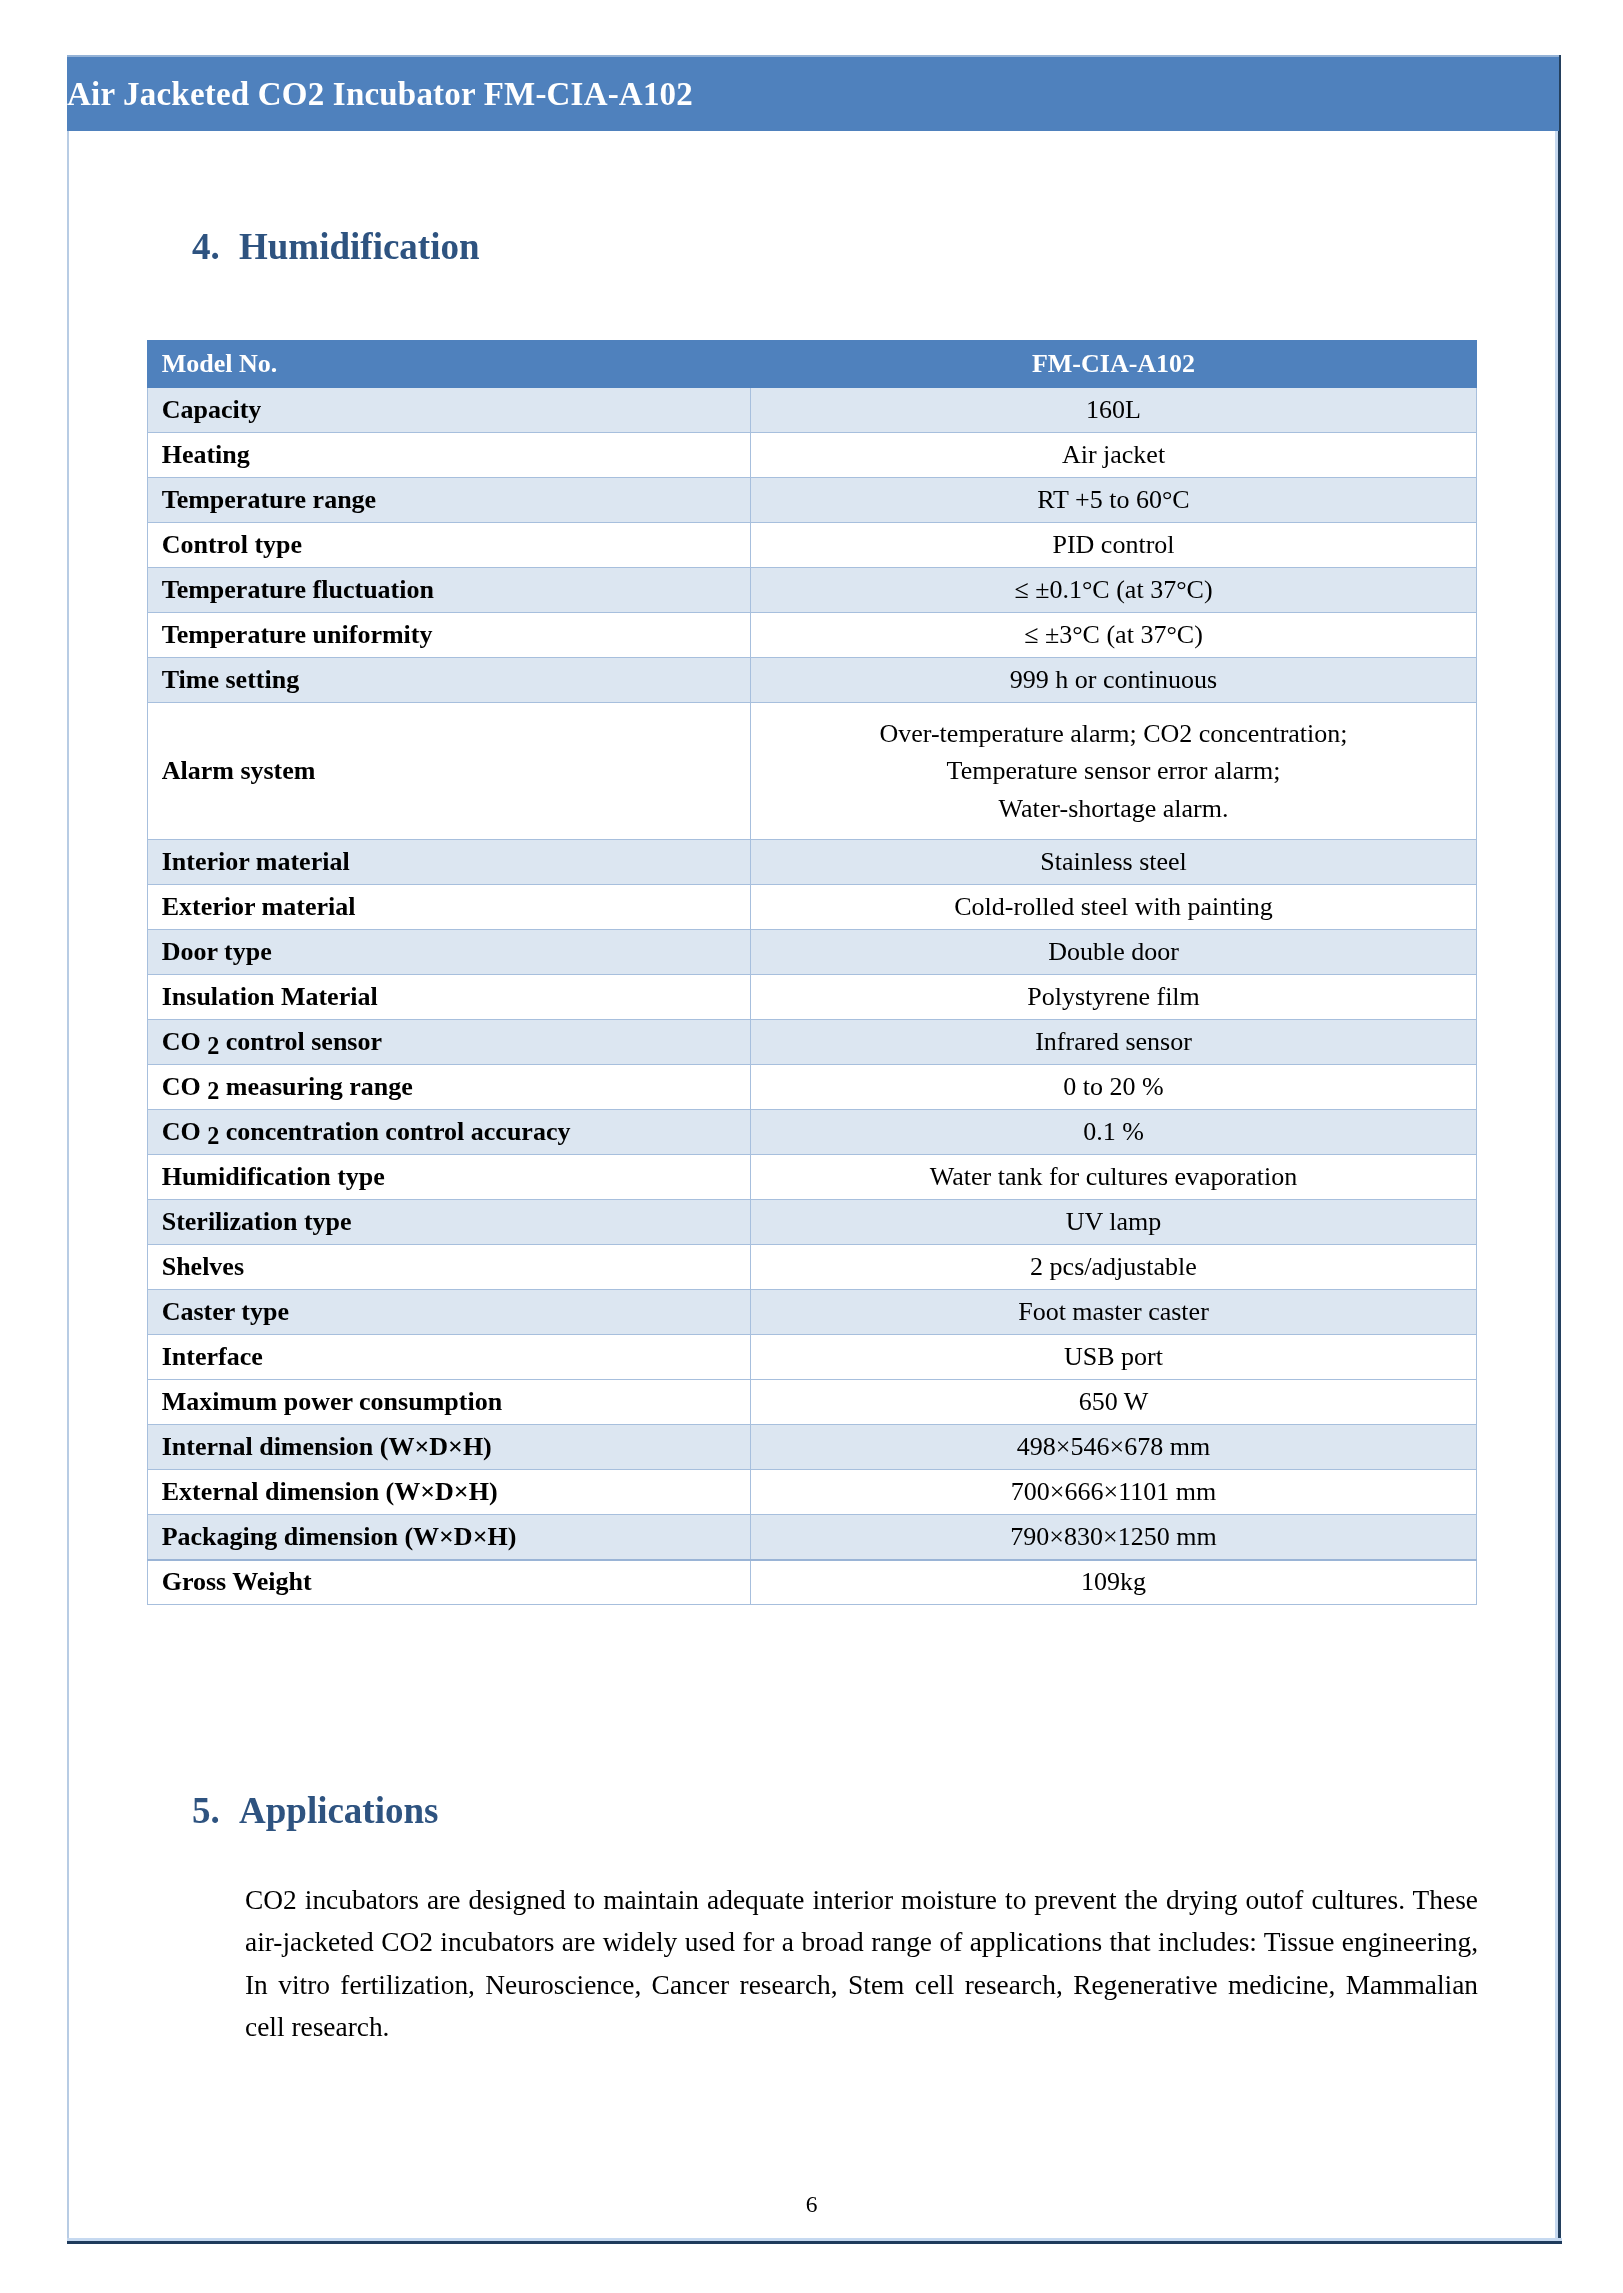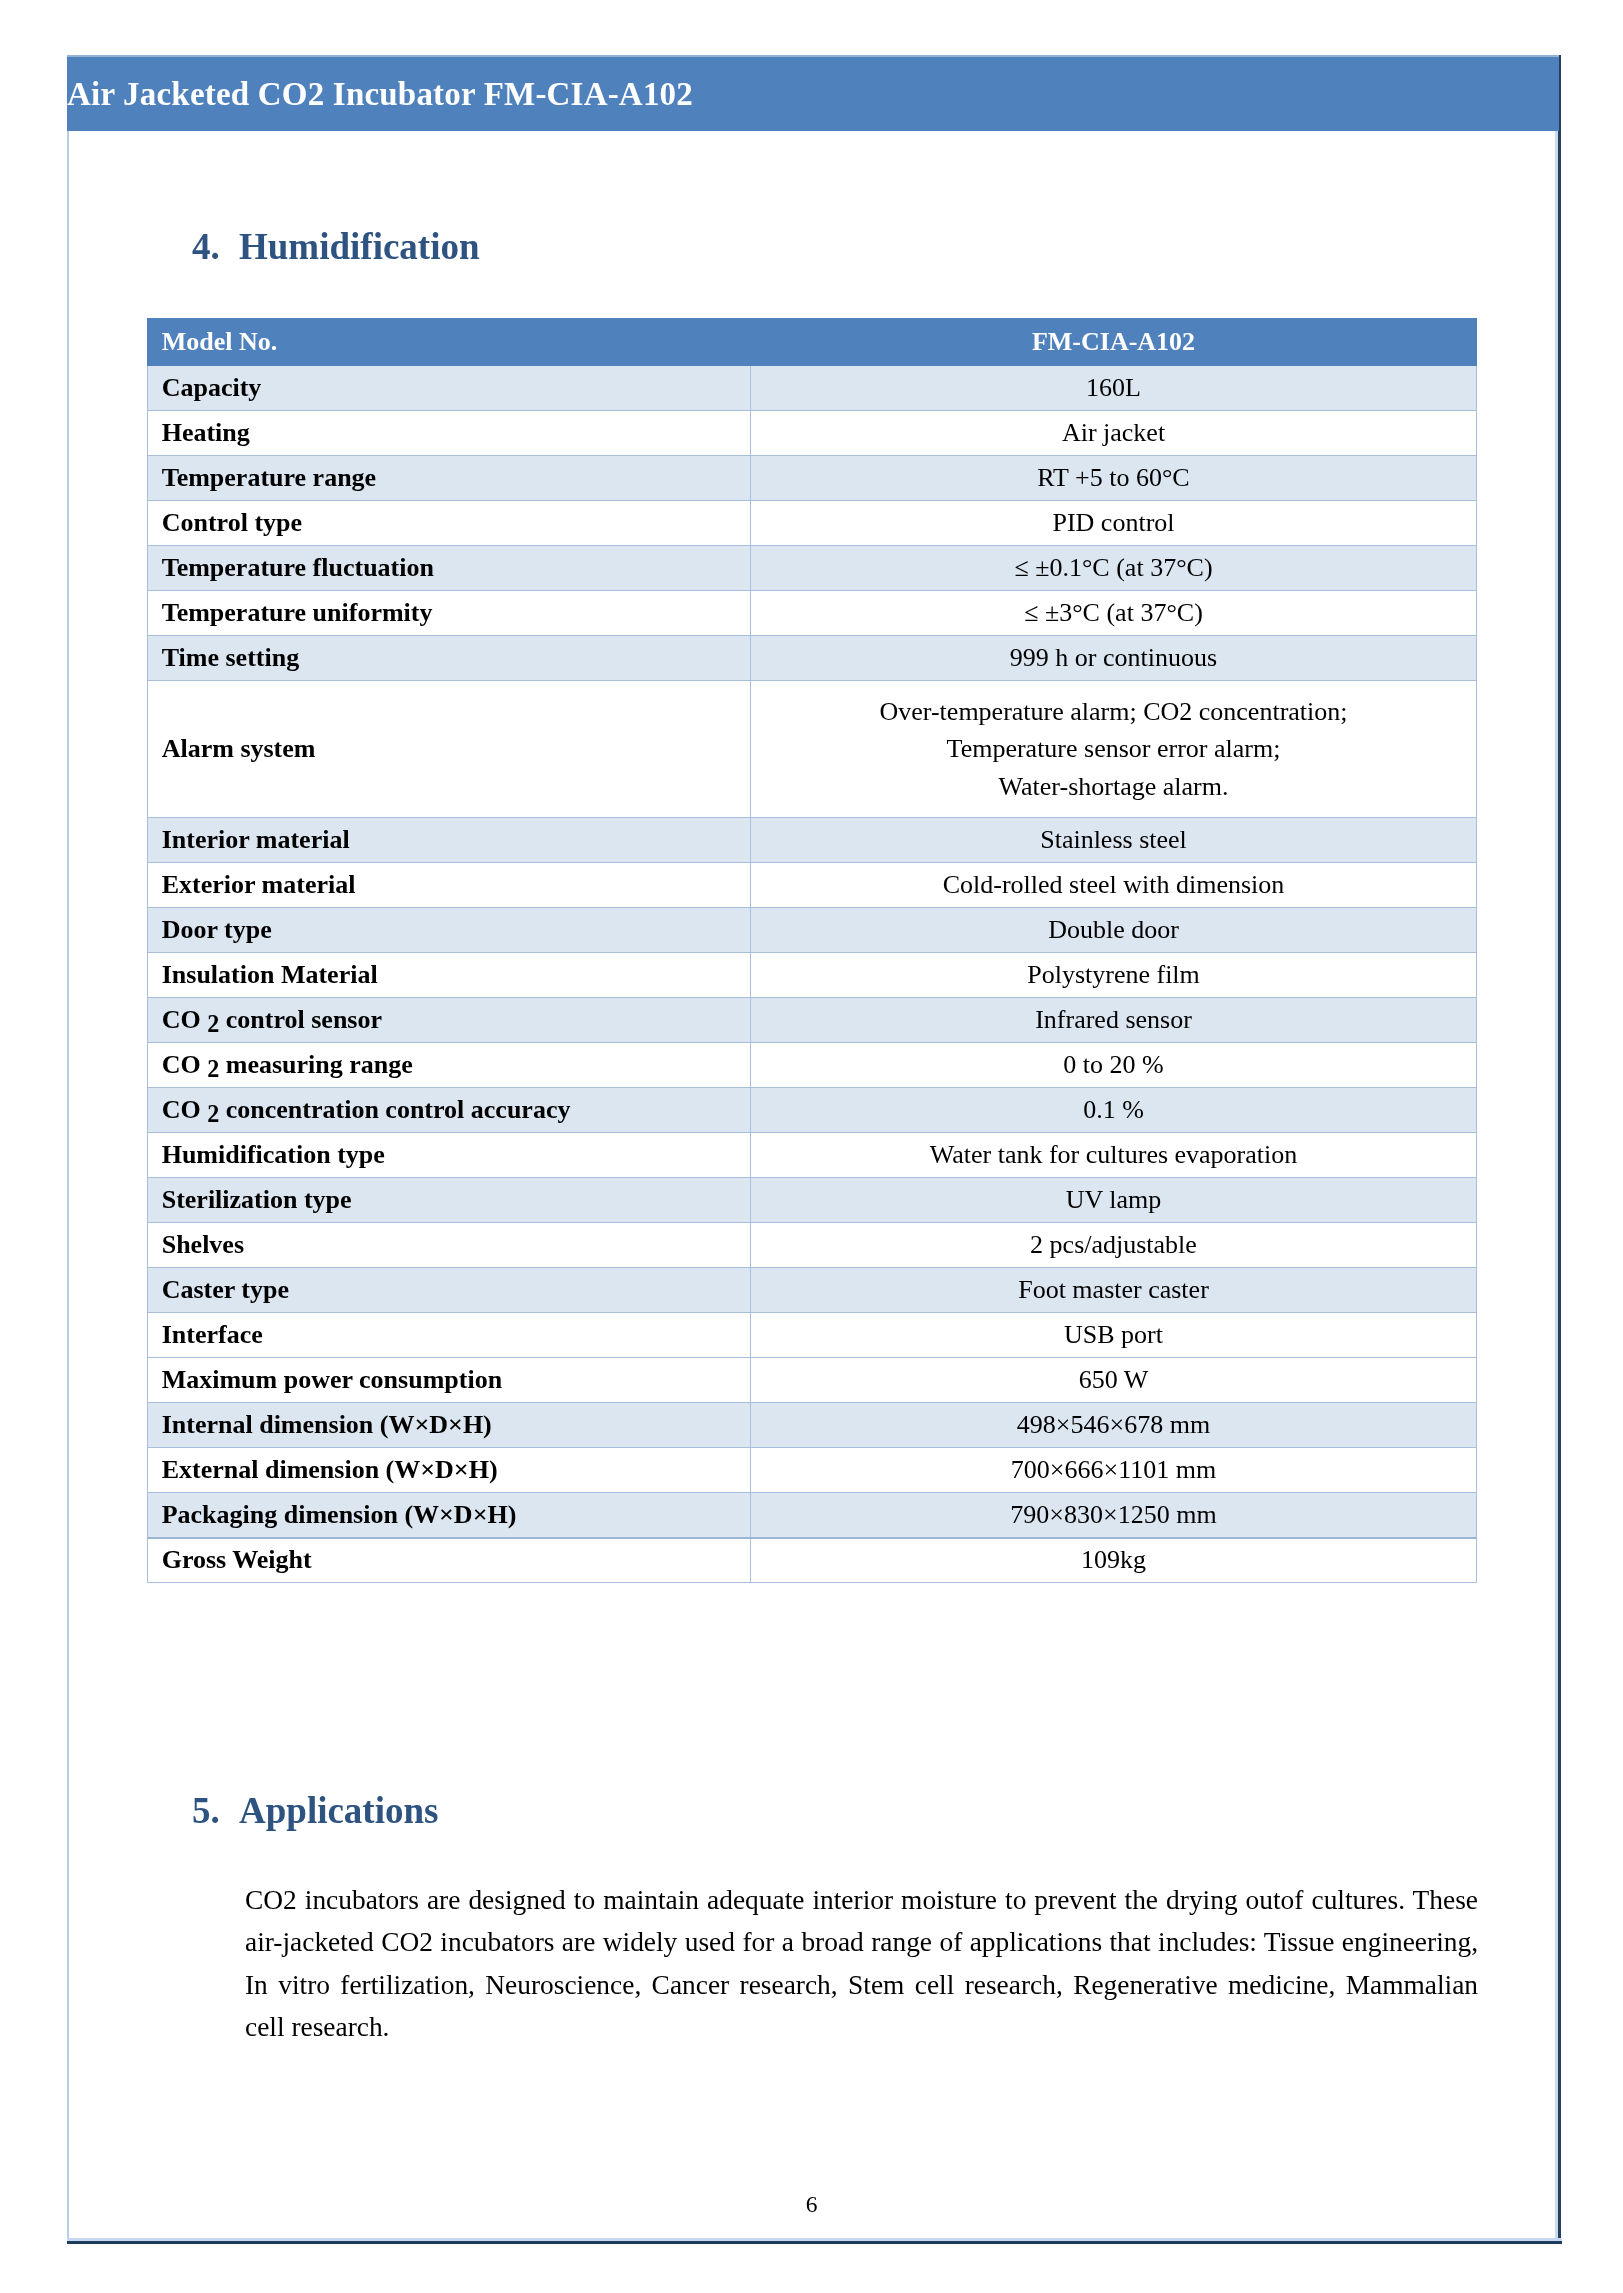--- a/index.html
+++ b/index.html
@@ -100,21 +100,21 @@
     display: inline-block;
     width: 47px;
   }
   #heading-specs { left: 192px; top: 225px; }
   #heading-apps  { left: 192px; top: 1789px; }
 
   
   .spec-table {
     position: absolute;
     left: 147px;
-    top: 318px;
+    top: 340px;
     width: 1329px;
     border-collapse: collapse;
     table-layout: fixed;
   }
   .spec-table col.c1 { width: 603px; }
   .spec-table col.c2 { width: 726px; }
 
   .spec-table th, .spec-table td {
     border: 1px solid #a7bfdd;
     padding: 0 13.7px;
@@ -251,21 +251,21 @@
         <tr class="plain tall">
           <td class="lbl">Alarm system</td>
           <td class="val">Over-temperature alarm; CO2 concentration;<br>Temperature sensor error alarm;<br>Water-shortage alarm.</td>
         </tr>
         <tr class="shade">
           <td class="lbl">Interior material</td>
           <td class="val">Stainless steel</td>
         </tr>
         <tr class="plain">
           <td class="lbl">Exterior material</td>
-          <td class="val">Cold-rolled steel with dimension</td>
+          <td class="val">Cold-rolled steel with painting</td>
         </tr>
         <tr class="shade">
           <td class="lbl">Door type</td>
           <td class="val">Double door</td>
         </tr>
         <tr class="plain">
           <td class="lbl">Insulation Material</td>
           <td class="val">Polystyrene film</td>
         </tr>
         <tr class="shade">

